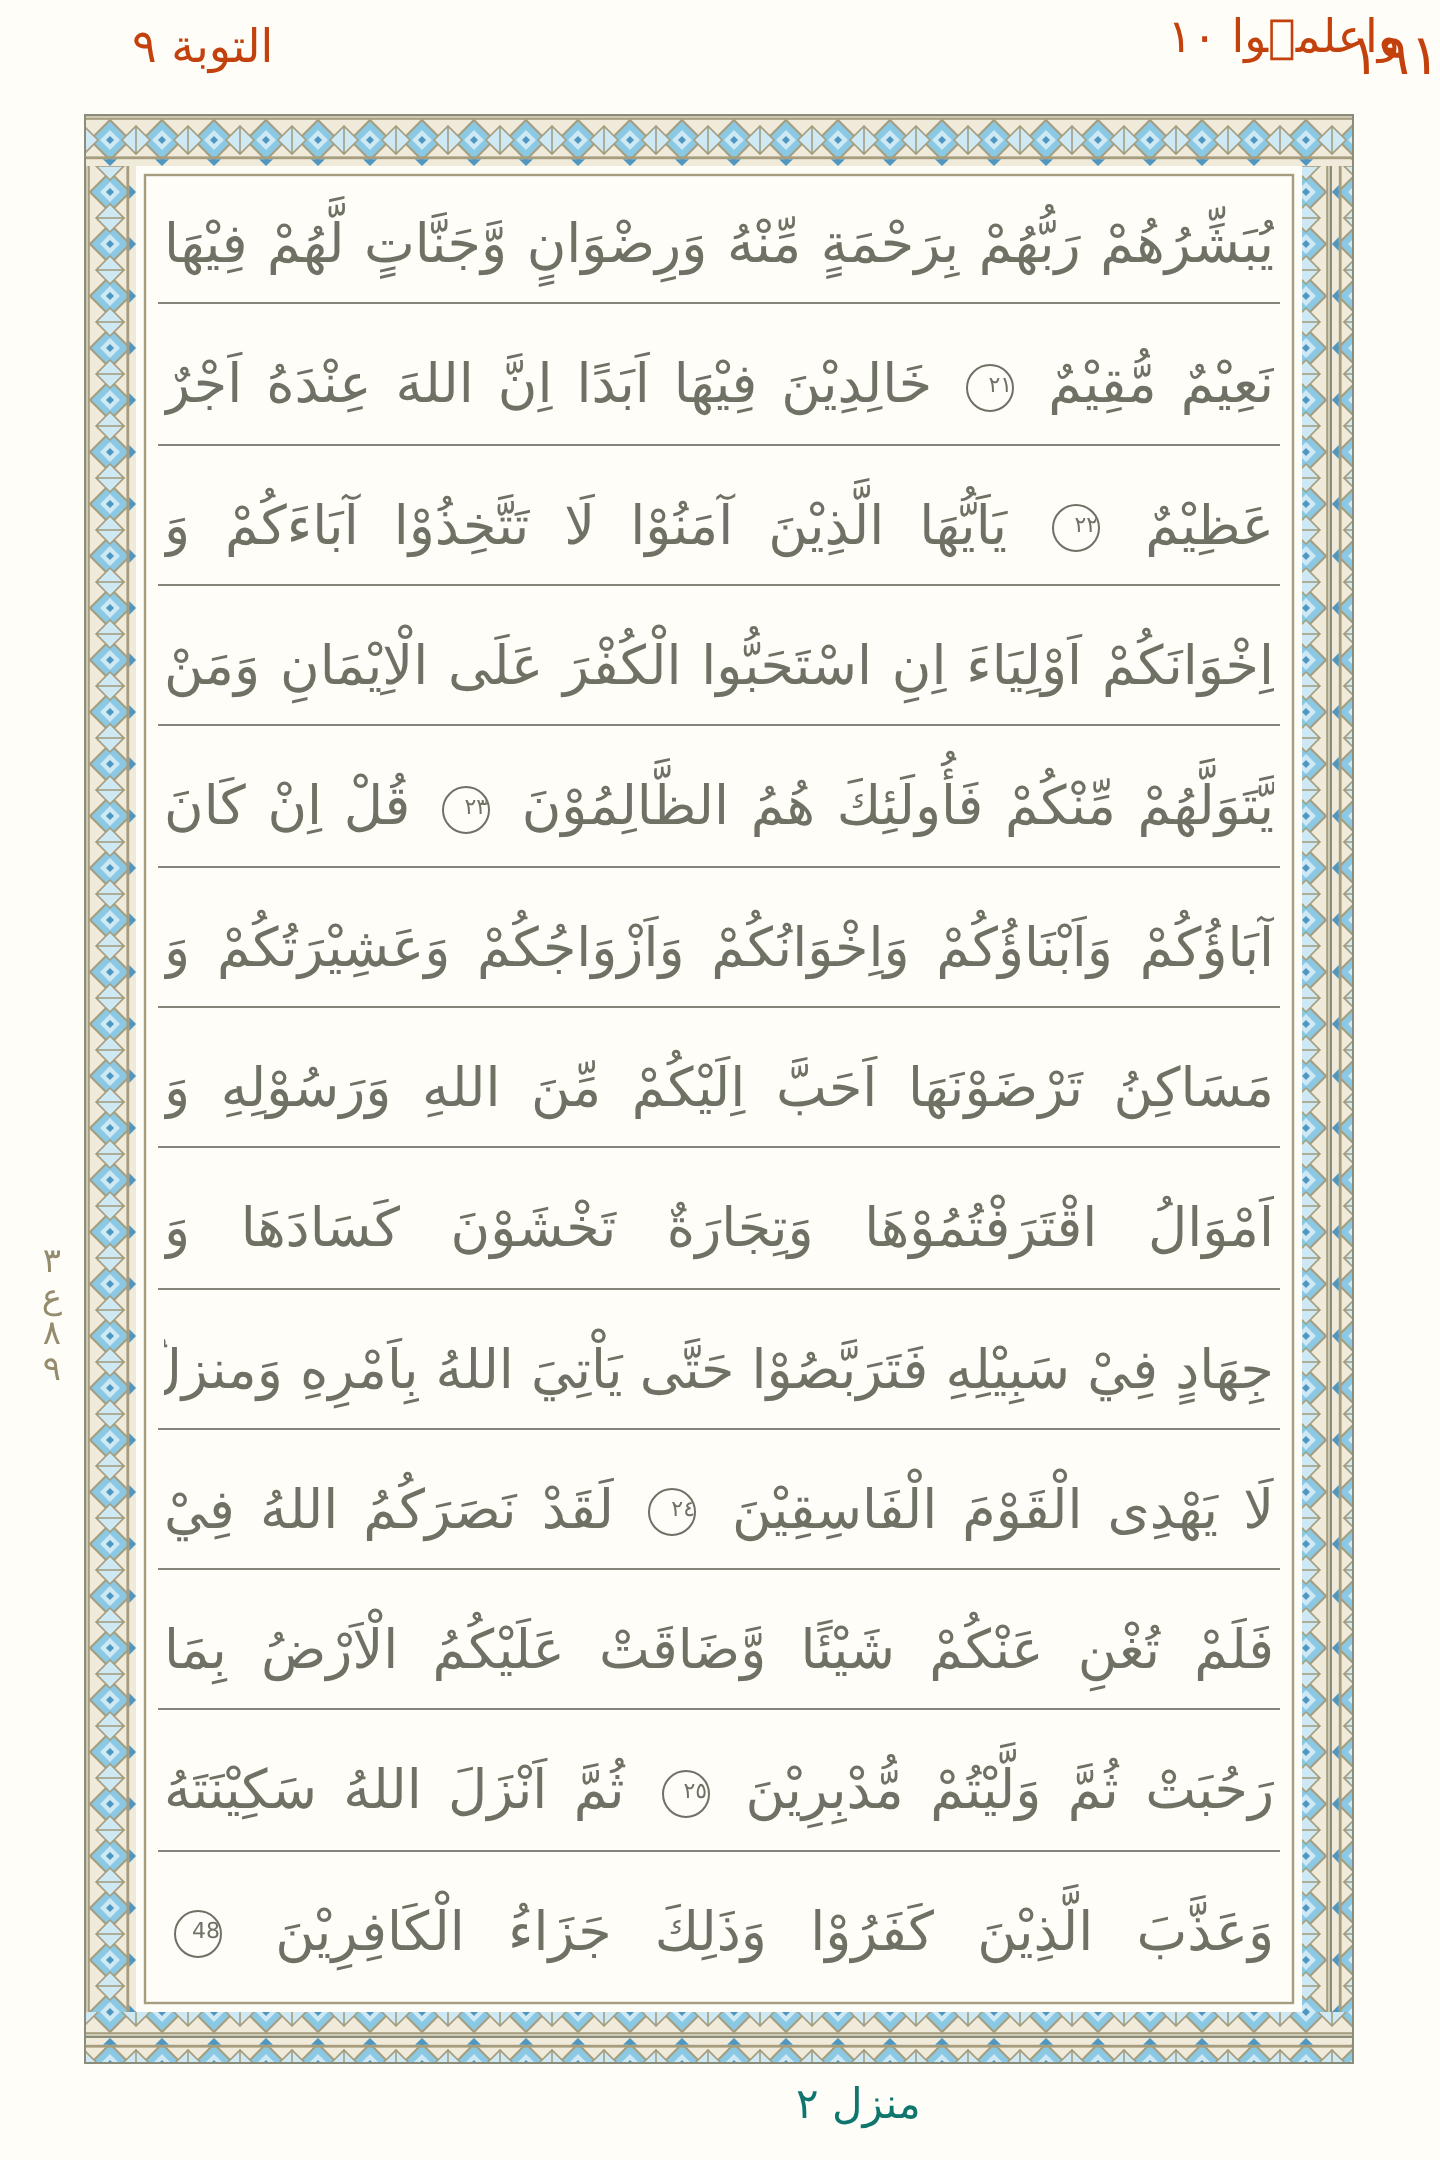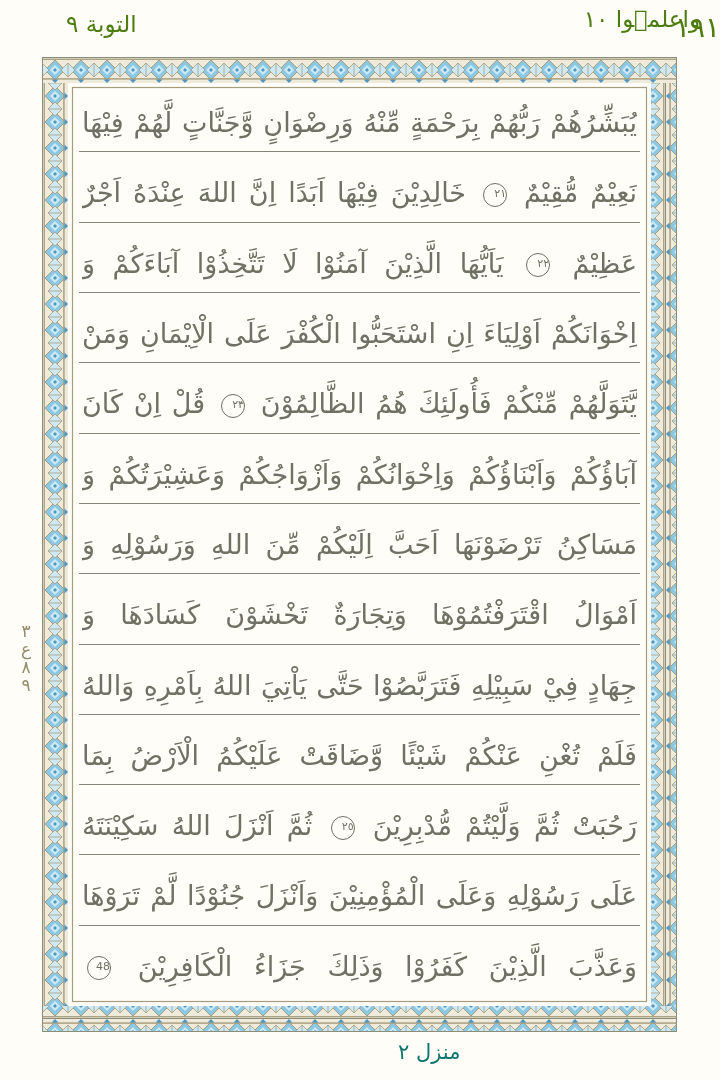--- a/index.html
+++ b/index.html
@@ -3,21 +3,21 @@
 <meta charset="utf-8">
 <style>
   html,body{margin:0;padding:0;}
   body{
     width:720px;height:1080px;position:relative;overflow:hidden;
     background:#fefdf8;
     font-family:"DejaVu Sans",sans-serif;
     color:#6e7163;
   }
   
-  .runhead span{position:absolute;white-space:nowrap;color:#4d7c0f;}
+  .runhead span{position:absolute;white-space:nowrap;color:#c2410c;}
   .juz-label{top:6px;right:20px;font-size:23px;}
   .page-number{top:11px;left:0;width:720px;text-align:right;font-size:28px;}
   .surah-label{top:11px;left:66px;font-size:23px;}
   
   .frame-svg{position:absolute;left:42px;top:57px;}
   
   .text-panel{
     position:absolute;left:79px;top:94px;width:561px;height:901px;
     display:flex;flex-direction:column;gap:12px;
   }
@@ -108,30 +108,30 @@
     <div class="line-row">
     <div class="line-text">آبَاؤُكُمْ وَاَبْنَاؤُكُمْ وَاِخْوَانُكُمْ وَاَزْوَاجُكُمْ وَعَشِيْرَتُكُمْ وَ</div>
   </div>
     <div class="line-row">
     <div class="line-text">مَسَاكِنُ تَرْضَوْنَهَا اَحَبَّ اِلَيْكُمْ مِّنَ اللهِ وَرَسُوْلِهِ وَ</div>
   </div>
     <div class="line-row">
     <div class="line-text">اَمْوَالُ اقْتَرَفْتُمُوْهَا وَتِجَارَةٌ تَخْشَوْنَ كَسَادَهَا وَ</div>
   </div>
     <div class="line-row">
-    <div class="line-text">جِهَادٍ فِيْ سَبِيْلِهِ فَتَرَبَّصُوْا حَتَّى يَاْتِيَ اللهُ بِاَمْرِهِ وَاللهُ</div>
+    <div class="line-text">جِهَادٍ فِيْ سَبِيْلِهِ فَتَرَبَّصُوْا حَتَّى يَاْتِيَ اللهُ بِاَمْرِهِ وَمنزلُ</div>
+  </div>
+    <div class="line-row">
+    <div class="line-text">لَا يَهْدِى الْقَوْمَ الْفَاسِقِيْنَ <span class="ayah-marker">٢٤</span> لَقَدْ نَصَرَكُمُ اللهُ فِيْ</div>
   </div>
     <div class="line-row">
     <div class="line-text">فَلَمْ تُغْنِ عَنْكُمْ شَيْئًا وَّضَاقَتْ عَلَيْكُمُ الْاَرْضُ بِمَا</div>
   </div>
     <div class="line-row">
     <div class="line-text">رَحُبَتْ ثُمَّ وَلَّيْتُمْ مُّدْبِرِيْنَ <span class="ayah-marker">٢٥</span> ثُمَّ اَنْزَلَ اللهُ سَكِيْنَتَهُ</div>
-  </div>
-    <div class="line-row">
-    <div class="line-text">عَلَى رَسُوْلِهِ وَعَلَى الْمُؤْمِنِيْنَ وَاَنْزَلَ جُنُوْدًا لَّمْ تَرَوْهَا</div>
   </div>
     <div class="line-row">
     <div class="line-text">وَعَذَّبَ الَّذِيْنَ كَفَرُوْا وَذَلِكَ جَزَاءُ الْكَافِرِيْنَ <span class="ayah-marker">48</span></div>
   </div>
   </div>
 
 <div class="ruku-marker">
   <span>٣</span>
   <span>ع</span>
   <span>٨</span>

